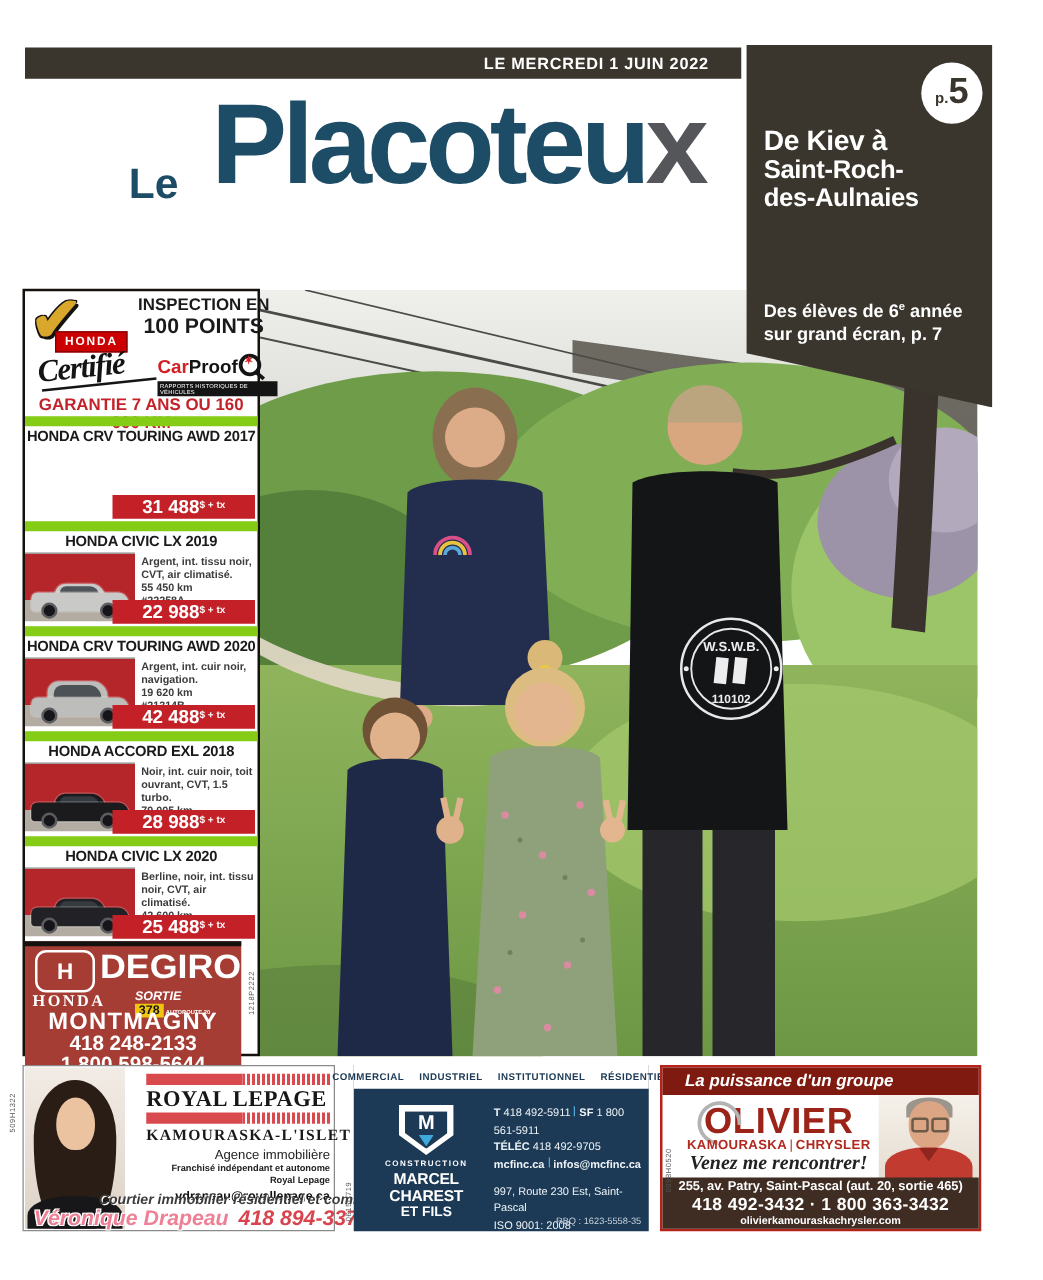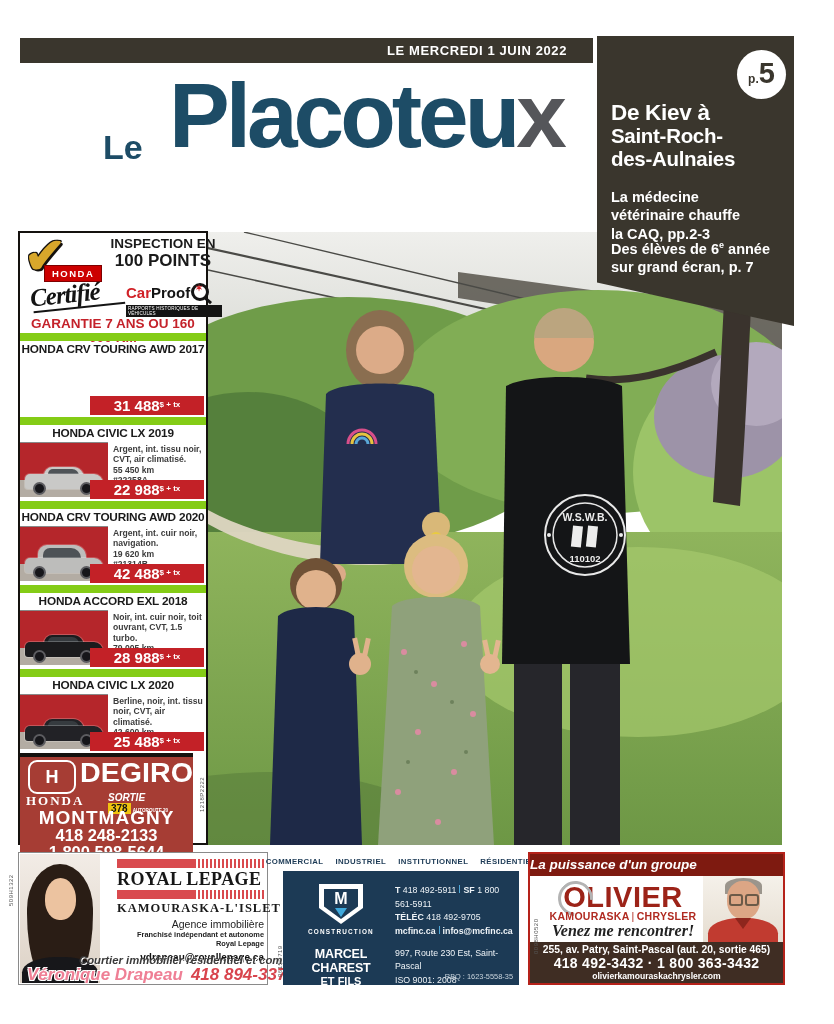--- a/index.html
+++ b/index.html
@@ -138,32 +138,32 @@
   .mc-top .bar2{display:inline-block;width:1px;height:9px;background:#9fb2c2;margin:0 6px;}
   .mc-logo{position:absolute;left:10px;top:32px;width:96px;text-align:center;color:#fff;}
   .mc-shield{width:44px;height:40px;margin:0 auto;position:relative;background:#fff;
              clip-path:polygon(0 0,100% 0,100% 60%,50% 100%,0 60%);}
   .mc-shield-in{position:absolute;left:5px;top:5px;right:5px;bottom:5px;background:#1c3a55;
                 clip-path:polygon(0 0,100% 0,100% 58%,50% 100%,0 58%);}
   .mc-m{position:absolute;left:0;right:0;top:6px;color:#fff;font-weight:900;font-size:16px;}
   .mc-acc{position:absolute;left:50%;bottom:7px;width:12px;height:9px;transform:translateX(-50%);
           background:#3fa9dc;clip-path:polygon(0 0,100% 0,50% 100%);}
   .mc-constr{font-size:6.4px;letter-spacing:1.2px;margin-top:4px;font-weight:700;}
-  .mc-name1{font-size:12.5px;font-weight:900;letter-spacing:-.2px;margin-top:12px;}
+  .mc-name1{font-size:12.5px;font-weight:900;letter-spacing:-.2px;margin-top:1px;}
   .mc-name2{font-size:11px;font-weight:900;}
   .mc-info{position:absolute;left:112px;top:32px;width:122px;color:#eef3f7;font-size:8.8px;line-height:1.55;}
   .mc-info b{font-weight:800;}
   .mc-info .bar{display:inline-block;width:1px;height:8px;background:#4fa8d8;margin:0 3px;}
   .mc-gap{height:8px;}
   .mc-rbq{position:absolute;right:6px;bottom:4px;font-size:7.4px;color:#c9d4dd;}
 
   .ol{position:absolute;left:528px;top:852px;width:257px;height:133px;background:#fff;
       border:2px solid #b5221a;box-sizing:border-box;z-index:2;}
   .ol-top{height:22px;background:#7e1a10;color:#fff;font-style:italic;font-weight:800;font-size:13.5px;
-          line-height:22px;padding-left:0;}
+          line-height:22px;padding-left:18px;}
   .ol-photo{position:absolute;right:0;top:22px;width:80px;height:73px;overflow:hidden;
             background:linear-gradient(#f5f1ea,#e4dbce);}
   .ol-hair{position:absolute;left:22px;top:2px;width:37px;height:16px;background:#9b958c;border-radius:50% 50% 0 0;}
   .ol-head{position:absolute;left:24px;top:5px;width:33px;height:38px;background:#dca685;border-radius:46%;}
   .ol-g1,.ol-g2{position:absolute;top:18px;width:10px;height:8px;border:2px solid #6b5a48;border-radius:3px;}
   .ol-g1{left:26px;} .ol-g2{left:42px;}
   .ol-shirt{position:absolute;left:5px;top:42px;width:70px;height:34px;background:#c13b30;border-radius:45% 45% 0 0;}
   .ol-collar{position:absolute;left:32px;top:42px;width:16px;height:11px;background:#8e261d;
              clip-path:polygon(0 0,100% 0,50% 100%);}
   .ol-brandline{position:absolute;left:10px;top:27px;width:166px;text-align:center;font-weight:900;
@@ -201,25 +201,20 @@
 
   <div class="mast-le">Le</div>
   <div class="mast-name"><span>Placoteu</span><span class="final-x">x</span></div>
 
   <div class="teaser">
     <div class="tz-head">
       <div class="h1">De Kiev à</div>
       <div class="h2">Saint-Roch-</div>
       <div class="h2">des-Aulnaies</div>
     </div>
-    <div class="tz-sub1">
-      <div>La médecine</div>
-      <div>vétérinaire chauffe</div>
-      <div>la CAQ, pp.2-3</div>
-    </div>
     <div class="tz-sub2">
       <div><span>Des élèves de 6</span><sup>e</sup><span> année</span></div>
       <div>sur grand écran, p. 7</div>
     </div>
   </div>
 
   <div class="tz-badge" style="position:absolute;left:737px;top:50px;z-index:7;">
     <span class="bp">p.</span>
       <span class="bn">5</span>
   </div>

